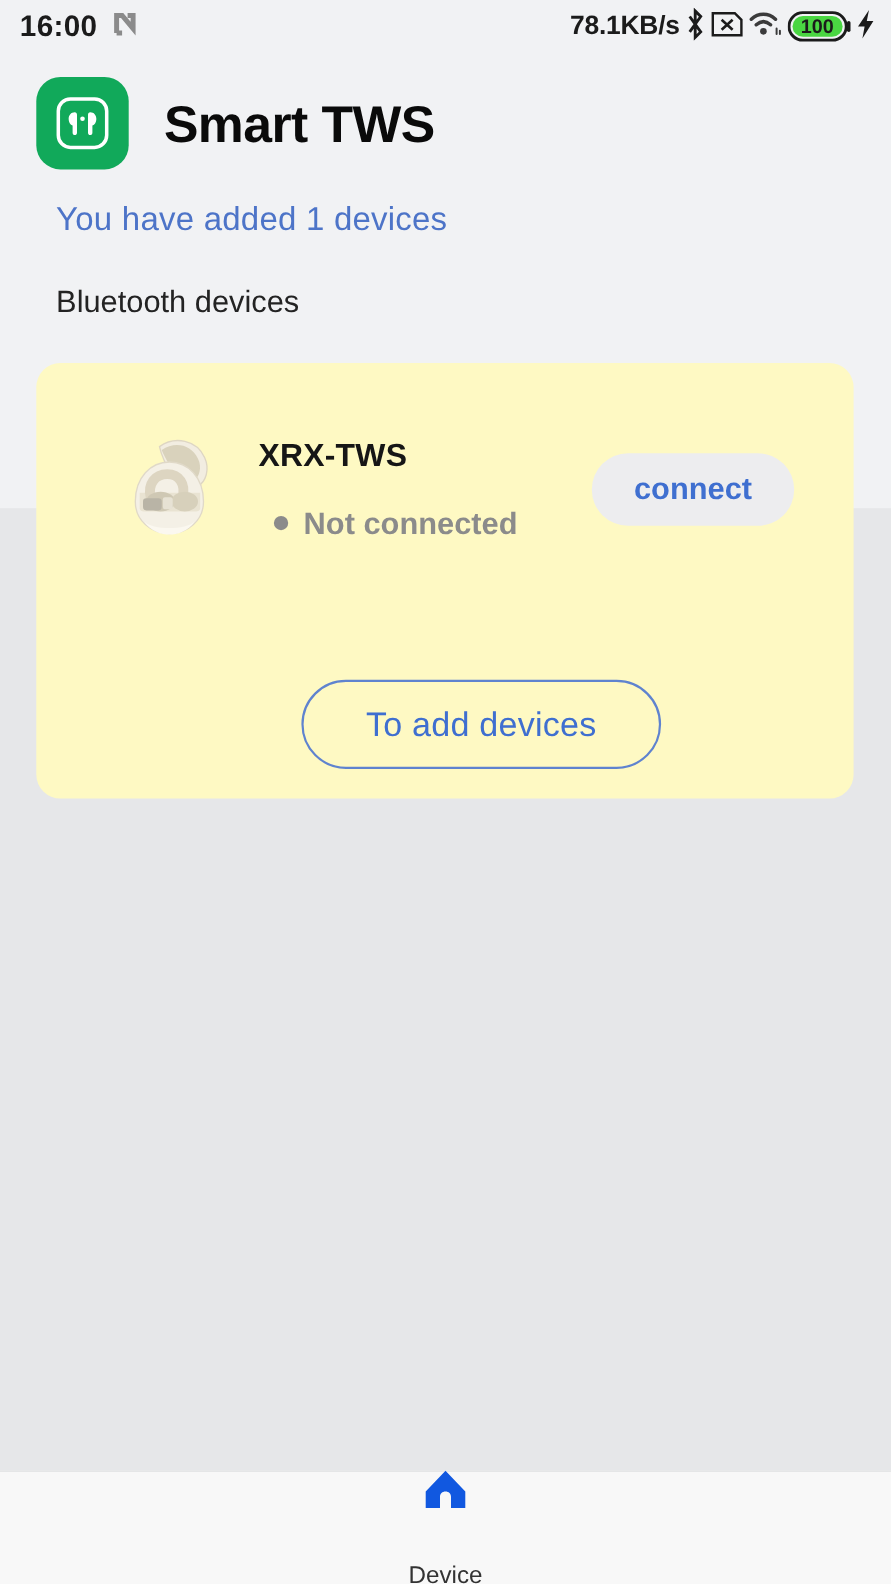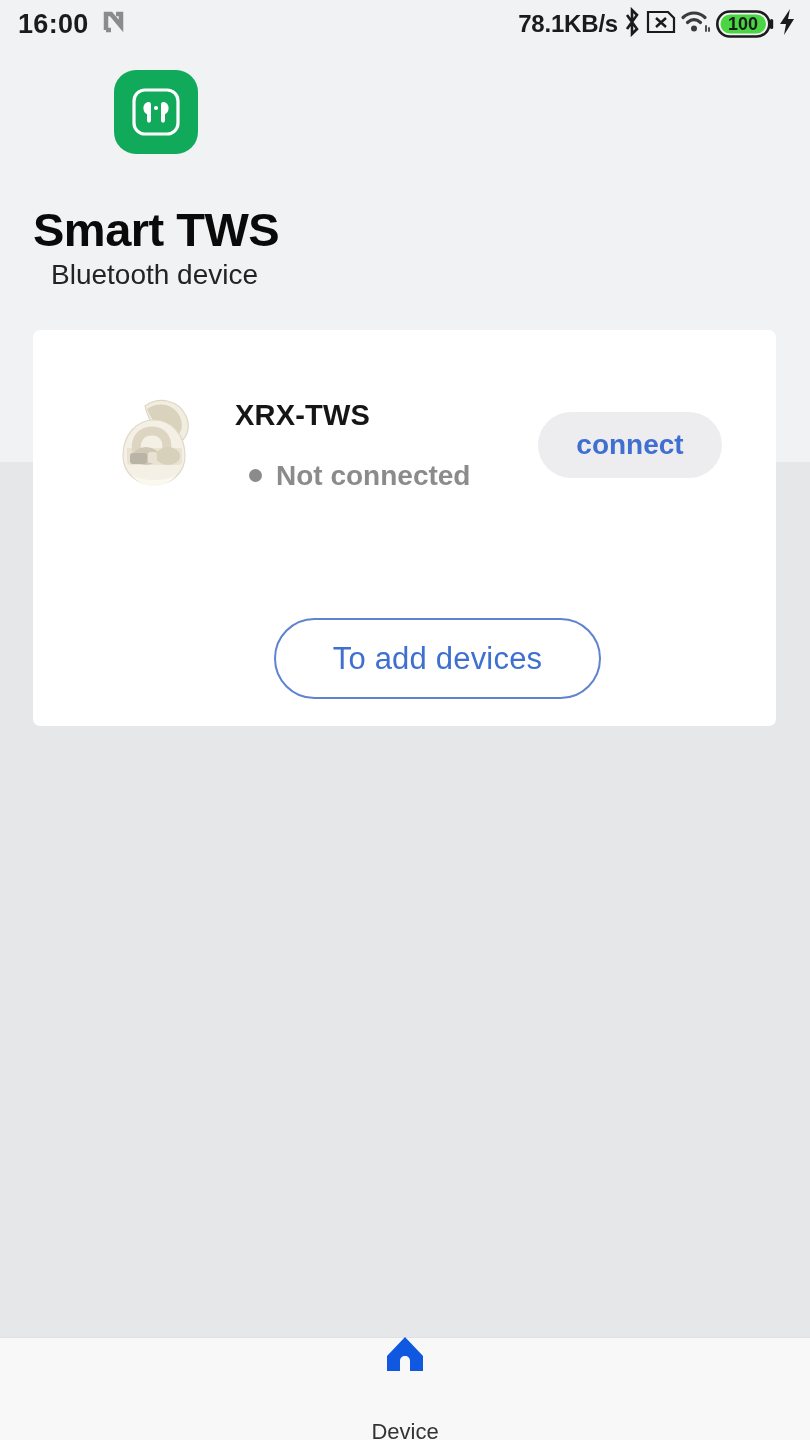--- a/index.html
+++ b/index.html
@@ -28,21 +28,21 @@
     padding:0 14px 0 18px;
   }
   .sb-left { display:flex; align-items:center; gap:12px; }
   .sb-time { font-size:27px; font-weight:700; color:#1b1b1b; letter-spacing:.3px; }
   .sb-right { display:flex; align-items:center; gap:4px; }
   .sb-net { font-size:24px; font-weight:700; color:#1b1b1b; letter-spacing:-.2px; }
 
   
   .app-header {
     position:absolute; left:33px; top:70px;
-    display:flex; align-items:center; gap:48px;flex-direction:column;
+    display:flex; align-items:center; gap:32px;
   }
   .app-icon {
     width:84px; height:84px; border-radius:22px;
     background:#11a95a;
     display:flex; align-items:center; justify-content:center;
     flex:0 0 auto;
   }
   .app-title { font-size:47px; font-weight:700; color:#0a0a0a; letter-spacing:-.5px; }
 
   .added-line {
@@ -51,21 +51,21 @@
   }
   .section-label {
     position:absolute; left:51px; top:259px;
     font-size:28px; color:#232323;
   }
 
   
   .card {
     position:absolute; left:33px; top:330px;
     width:743px; height:396px;
-    background:#ffffff; border-radius:7px;
+    background:#fef9c3; border-radius:22px;
   }
   .device-row {
     position:absolute; left:0; top:60px; width:100%;
     display:flex; align-items:center;
   }
   .device-thumb {
     width:110px; height:110px; margin-left:68px;
     flex:0 0 auto; position:relative;
   }
   .device-info { margin-left:24px; flex:1 1 auto; }
@@ -174,21 +174,22 @@
       <svg width="62" height="62" viewBox="0 0 62 62">
         <rect x="9" y="9" width="44" height="44" rx="11" fill="none" stroke="#ffffff" stroke-width="3.2"></rect>
         <path d="M24 21 c-3.4 0 -5.6 2.6 -5.6 6.1 c0 3.1 1.5 5.3 3.6 6.1 l0 6.4 c0 1.2 0.9 2.1 2 2.1 c1.1 0 2 -0.9 2 -2.1 l0 -16.2 c0 -1.3 -0.8 -2.4 -2 -2.4 z" fill="#ffffff"></path>
         <path d="M38 21 c3.4 0 5.6 2.6 5.6 6.1 c0 3.1 -1.5 5.3 -3.6 6.1 l0 6.4 c0 1.2 -0.9 2.1 -2 2.1 c-1.1 0 -2 -0.9 -2 -2.1 l0 -16.2 c0 -1.3 0.8 -2.4 2 -2.4 z" fill="#ffffff"></path>
         <circle cx="31" cy="27" r="2.1" fill="#ffffff"></circle>
       </svg>
     </div>
     <div class="app-title">Smart TWS</div>
   </div>
 
-  <div class="section-label">Bluetooth device</div>
+  <div class="added-line">You have added 1 devices</div>
+  <div class="section-label">Bluetooth devices</div>
 
   <div class="card">
 
     <div class="device-row">
       <div class="device-thumb">
         <svg width="110" height="110" viewBox="0 0 110 110">
 
           <path d="M44 16 C58 6 78 10 85 26 C90 37 86 48 79 52 L57 46 C52 37 46 26 44 16 Z" fill="#f2ede1" stroke="#ded6c3" stroke-width="1.2"></path>
           <path d="M46 19 C58 11 73 14 79 27 C83 35 80 44 75 47 L60 43 C55 35 49 27 46 19 Z" fill="#d9d2bc"></path>
 

